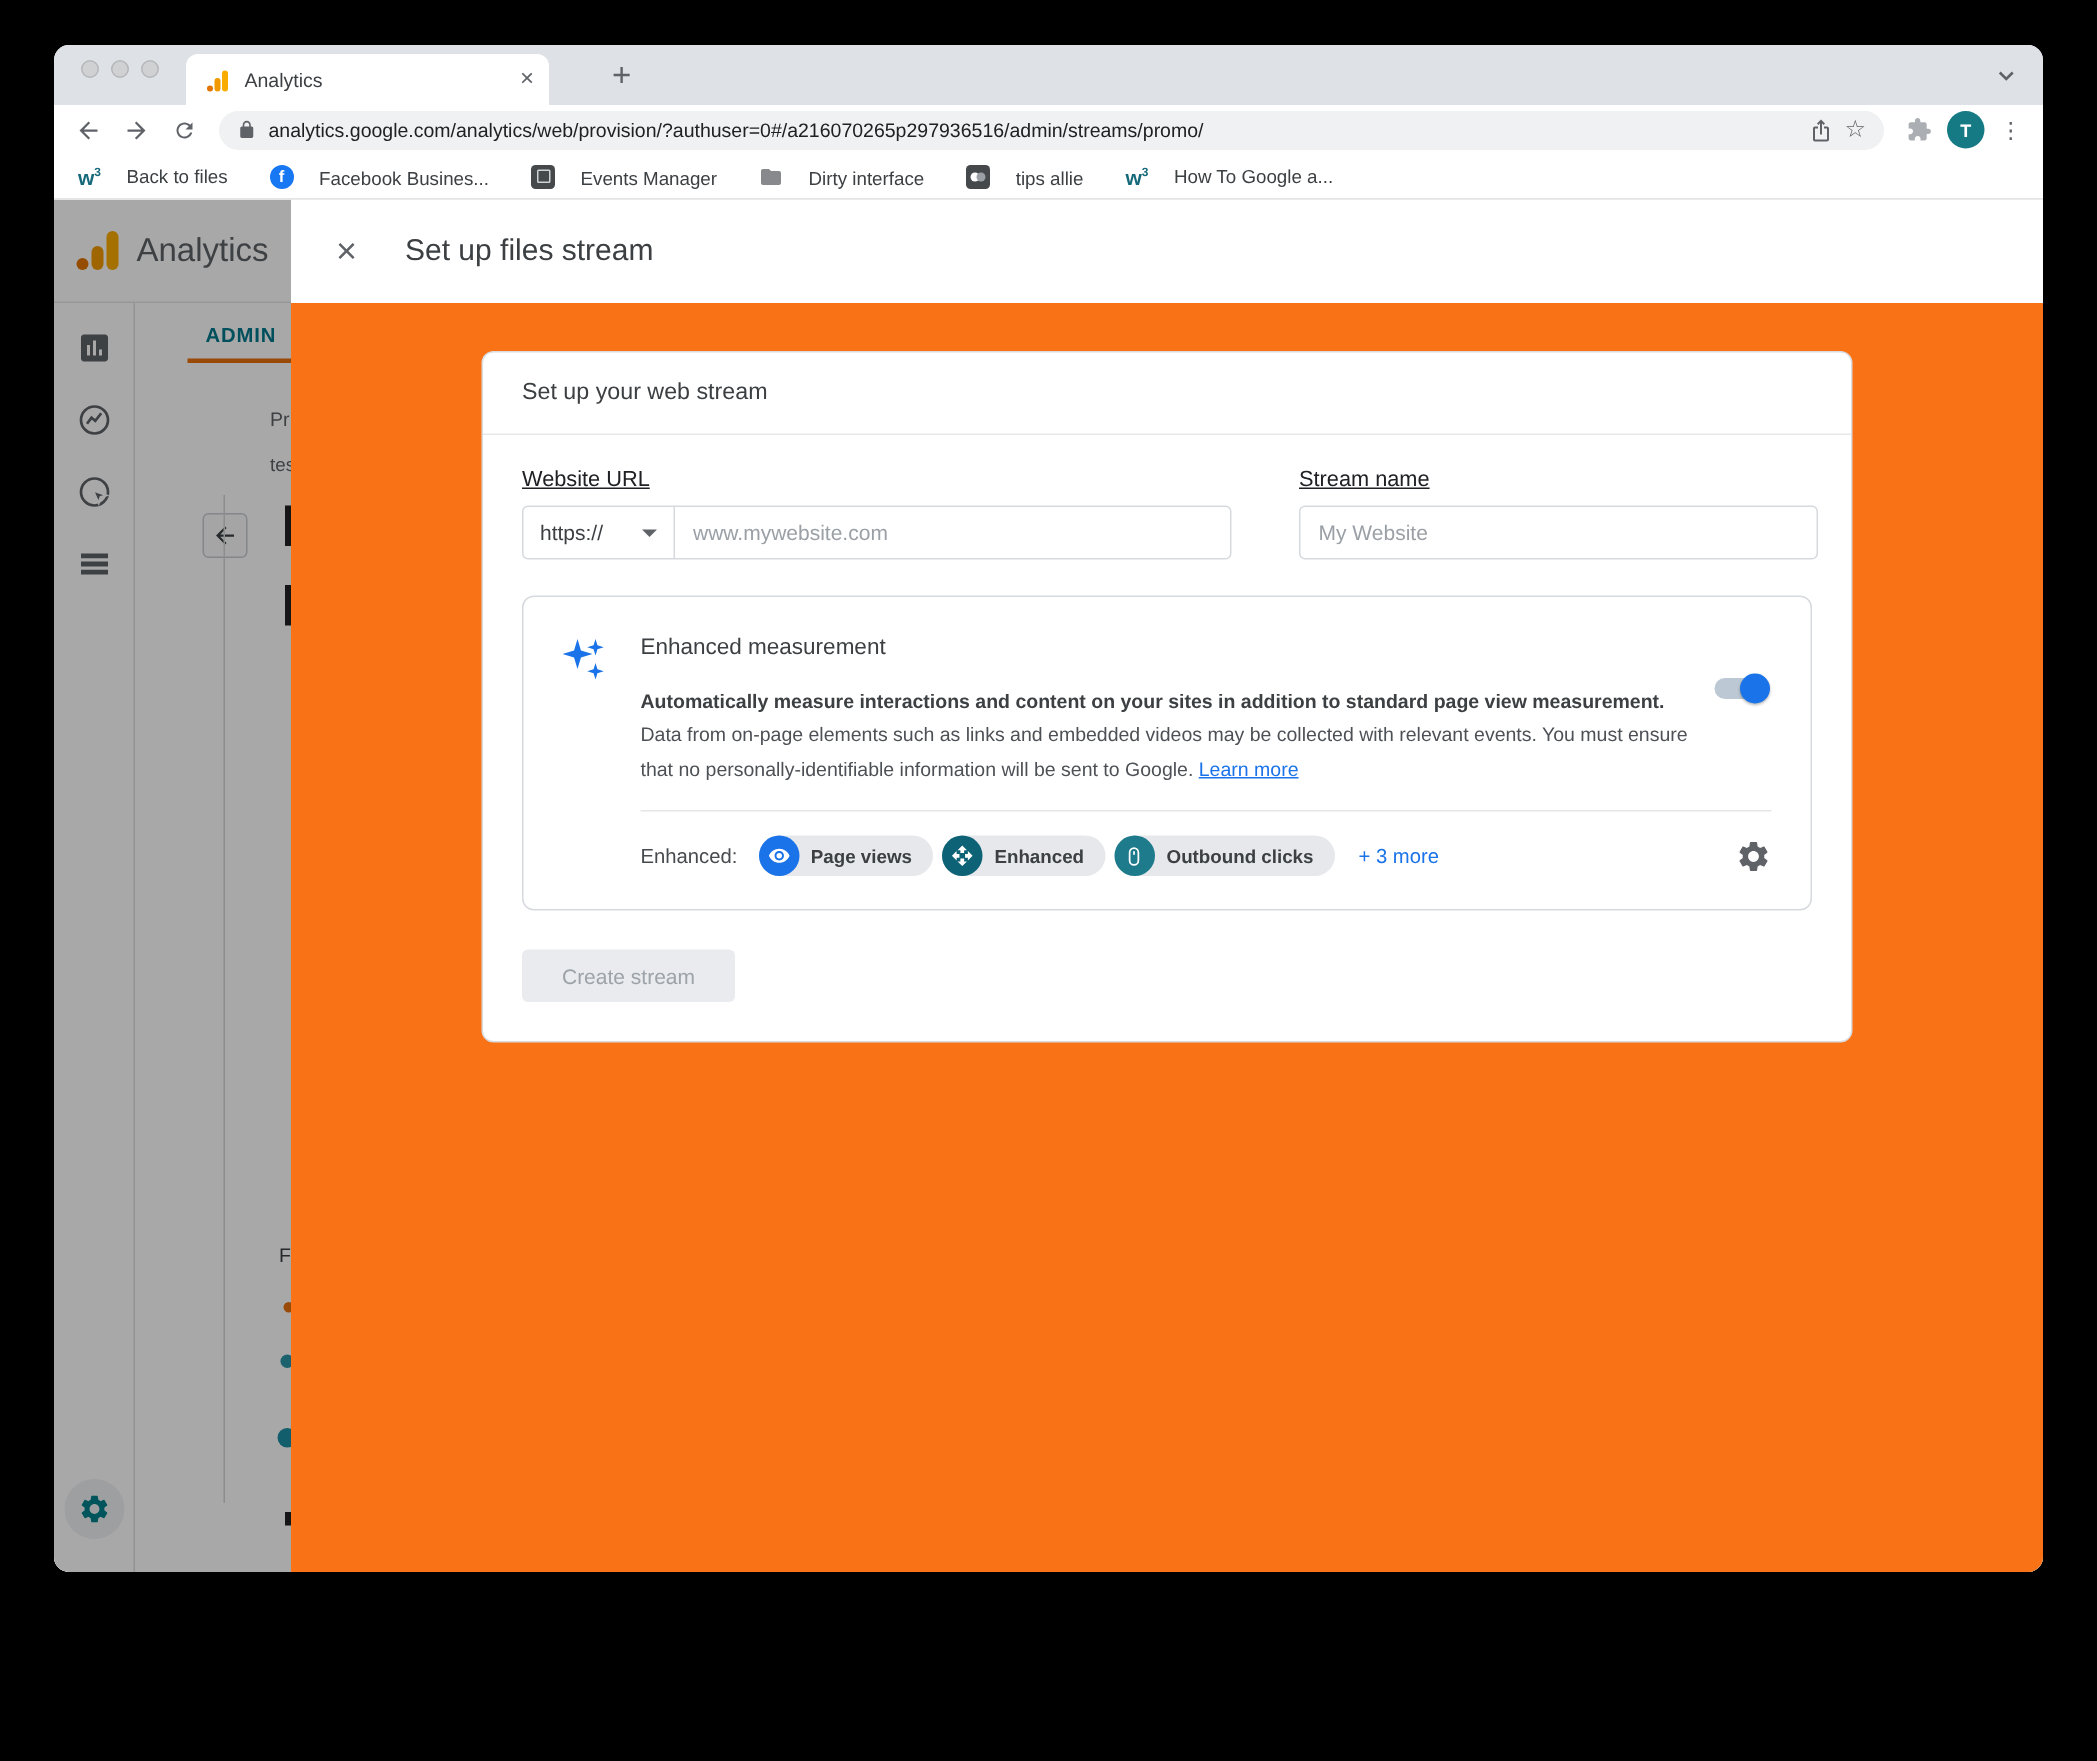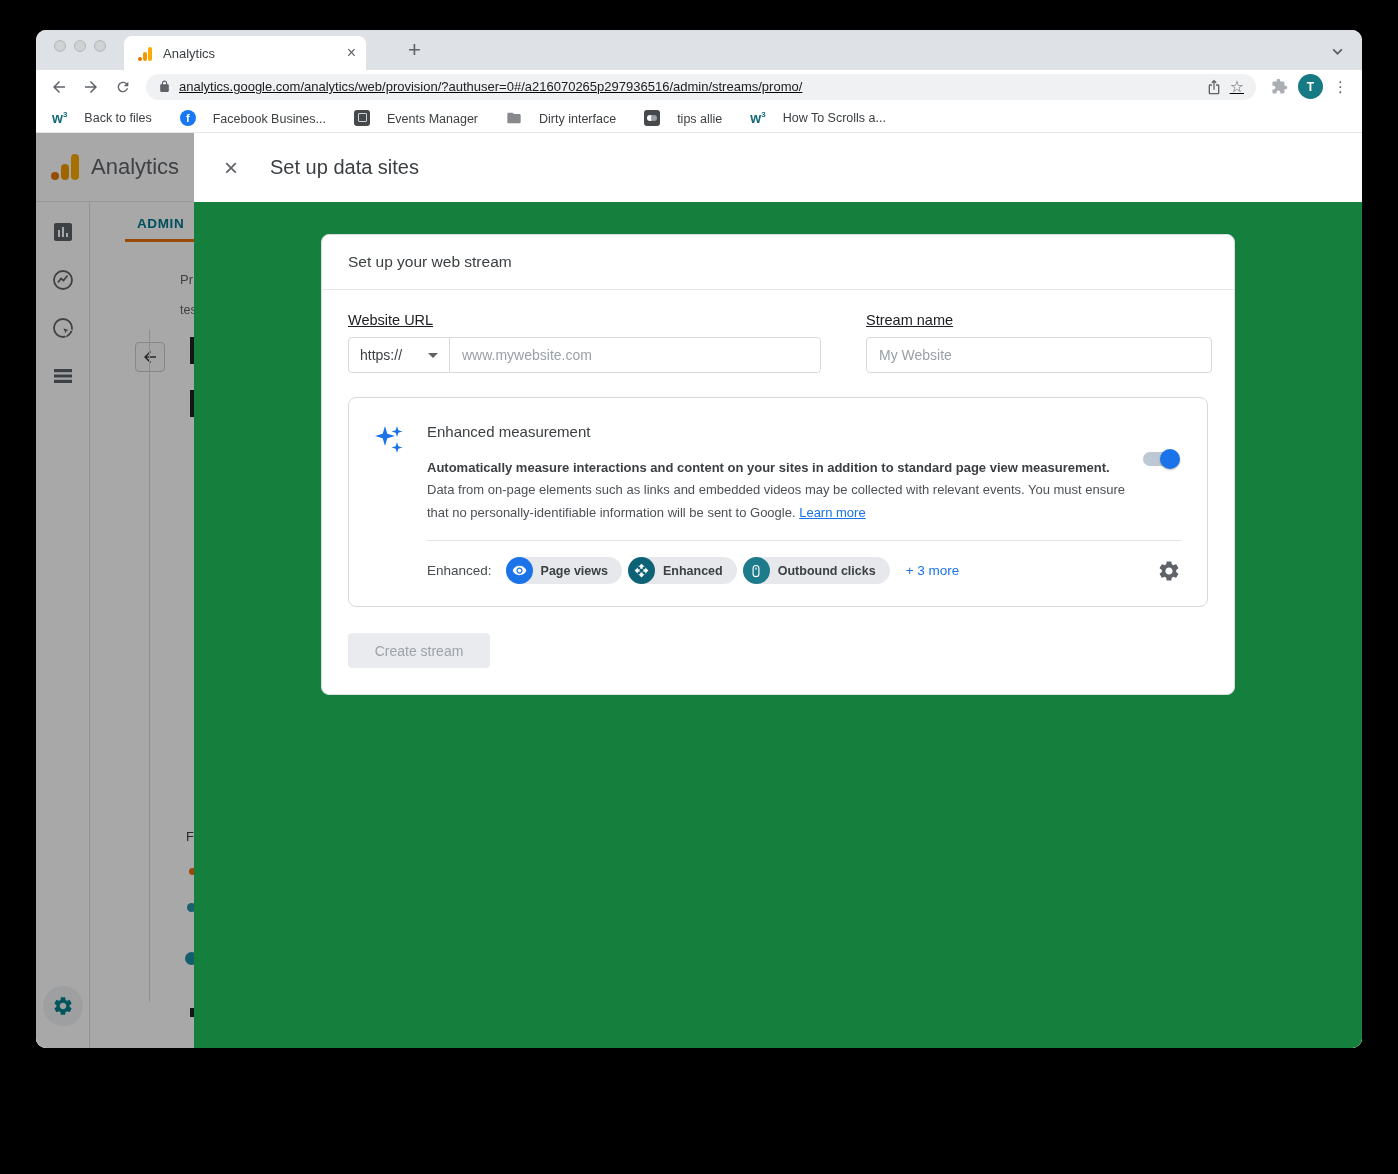--- a/index.html
+++ b/index.html
@@ -14,21 +14,21 @@
   .favicon .ga-dot { position:absolute; left:0; bottom:0; width:4px; height:4px; border-radius:50%; background:#e37400; }
   .favicon .ga-mid { position:absolute; left:5px; bottom:0; width:4px; height:9px; border-radius:2px; background:#f29900; }
   .favicon .ga-tall { position:absolute; left:10px; bottom:0; width:4px; height:14px; border-radius:2px; background:#f9ab00; }
   .tab-title { flex:1; margin-left:10px; font-size:13px; color:#3c4043; white-space:nowrap; overflow:hidden; }
   .tab-close { font-size:16px; color:#5f6368; line-height:1; cursor:default; }
   .newtab { position:absolute; left:372px; top:7px; font-size:22px; color:#5f6368; line-height:26px; }
   .strip-chevron { position:absolute; right:18px; top:14px; }
 
   .toolbar { height:33px; background:#fff; display:flex; align-items:center; padding:0 10px; gap:6px; flex:none; }
   .navicon { width:26px; height:26px; display:flex; align-items:center; justify-content:center; flex:none; }
-  .urlbar { flex:1; height:26px; background:#eff1f2; border-radius:13px; display:flex; align-items:center; padding:0 12px; gap:8px; margin:0 4px;text-decoration:underline; }
+  .urlbar { flex:1; height:26px; background:#eff1f2; border-radius:13px; display:flex; align-items:center; padding:0 12px; gap:8px; margin:0 4px; }
   .url-text { flex:1; font-size:13px; color:#202124; white-space:nowrap; overflow:hidden; }
   .avatar { width:25px; height:25px; border-radius:50%; background:#167a84; color:#fff; font-size:12px; font-weight:700; display:flex; align-items:center; justify-content:center; flex:none; }
   .kebab { font-size:15px; color:#5f6368; padding:0 4px; }
 
   .bookmarks { height:30px; background:#fff; border-bottom:1px solid #e3e5e8; display:flex; align-items:center; padding:0 16px; gap:28px; flex:none; }
   .bm { display:flex; align-items:flex-end; gap:17px; font-size:12.5px; color:#3c4043; white-space:nowrap; }
   .w3logo { font-weight:800; font-size:14px; color:#15697a; line-height:1; }
   .w3logo sup { font-size:8px; }
   .fb { width:16px; height:16px; border-radius:50%; background:#1877f2; color:#fff; font-size:11px; font-weight:700; display:flex; align-items:center; justify-content:center; }
   .darksq { width:16px; height:16px; border-radius:3px; background:#45494c; display:flex; align-items:center; justify-content:center; position:relative; }
@@ -60,21 +60,21 @@
   .sliver { position:absolute; background:#202124; }
   .bdot { position:absolute; border-radius:50%; }
 
   .dim { position:absolute; inset:0; background:rgba(0,0,0,0.34); z-index:2; }
 
   
   .modal { position:absolute; left:158px; top:0; right:0; bottom:0; z-index:3; display:flex; flex-direction:column; }
   .modal-header { height:69px; background:#fff; display:flex; align-items:center; padding-left:30px; flex:none; }
   .modal-close { font-size:24px; color:#5f6368; line-height:1; width:28px; }
   .modal-title { margin-left:18px; font-size:20px; color:#3c4043; }
-  .modal-body { flex:1; background:#15803d; overflow:hidden; }
+  .modal-body { flex:1; background:#f97316; overflow:hidden; }
 
   .card { width:914px; margin:32px auto 0; background:#fff; border:1px solid #dadce0; border-radius:8px; }
   .card-title { padding:18px 26px; font-size:15.5px; color:#3c4043; border-bottom:1px solid #e6e8ea; }
   .card-body { padding:22px 26px 26px; }
 
   .fields-row { display:flex; gap:45px; }
   .field-label { font-size:14.5px; color:#202124; margin-bottom:9px;text-decoration:underline; }
   .url-group { width:473px; height:36px; border:1px solid #d6d9dd; border-radius:4px; display:flex; background:#fff; }
   .proto { width:101px; display:flex; align-items:center; justify-content:space-between; padding:0 11px; border-right:1px solid #d6d9dd; font-size:14px; color:#3c4043; }
   .caret { width:0; height:0; border-left:5px solid transparent; border-right:5px solid transparent; border-top:5px solid #5f6368; }
@@ -190,21 +190,21 @@
     </div>
     <div class="bm">
       <span class="darksq">
           <span class="dot-a"></span>
           <span class="dot-b"></span>
         </span>
       <span>tips allie</span>
     </div>
     <div class="bm">
       <span class="w3logo">w<sup>3</sup></span>
-      <span>How To Scrolls a...</span>
+      <span>How To Google a...</span>
     </div>
   </div>
 
   <div class="content">
 
     <div class="app">
       <div class="app-header">
         <div class="ga-logo">
             <div class="d"></div>
             <div class="m"></div>
@@ -255,21 +255,21 @@
           <div class="bg-frag" style="left:97px;top:866px;color:#3c4043;font-weight:600;font-size:13.5px">A</div>
         </div>
       </div>
     </div>
 
     <div class="dim"></div>
 
     <div class="modal">
       <div class="modal-header">
         <div class="modal-close">×</div>
-        <div class="modal-title">Set up data sites</div>
+        <div class="modal-title">Set up files stream</div>
       </div>
       <div class="modal-body">
         <div class="card">
           <div class="card-title">Set up your web stream</div>
           <div class="card-body">
             <div class="fields-row">
               <div>
                 <div class="field-label">Website URL</div>
                 <div class="url-group">
                   <div class="proto">

